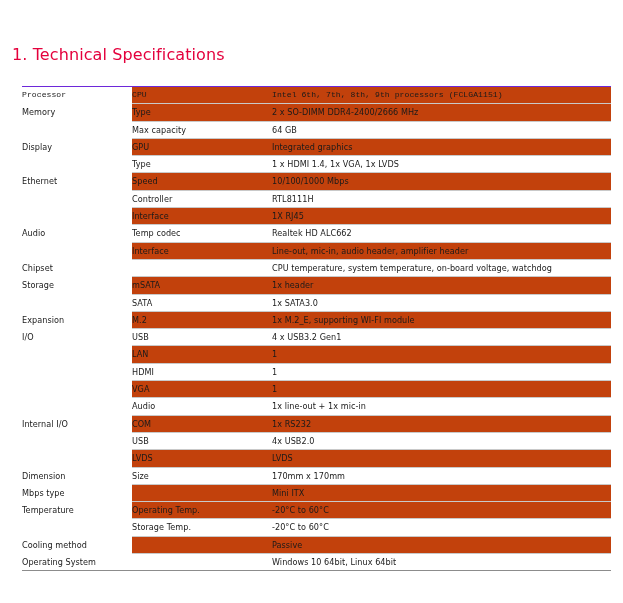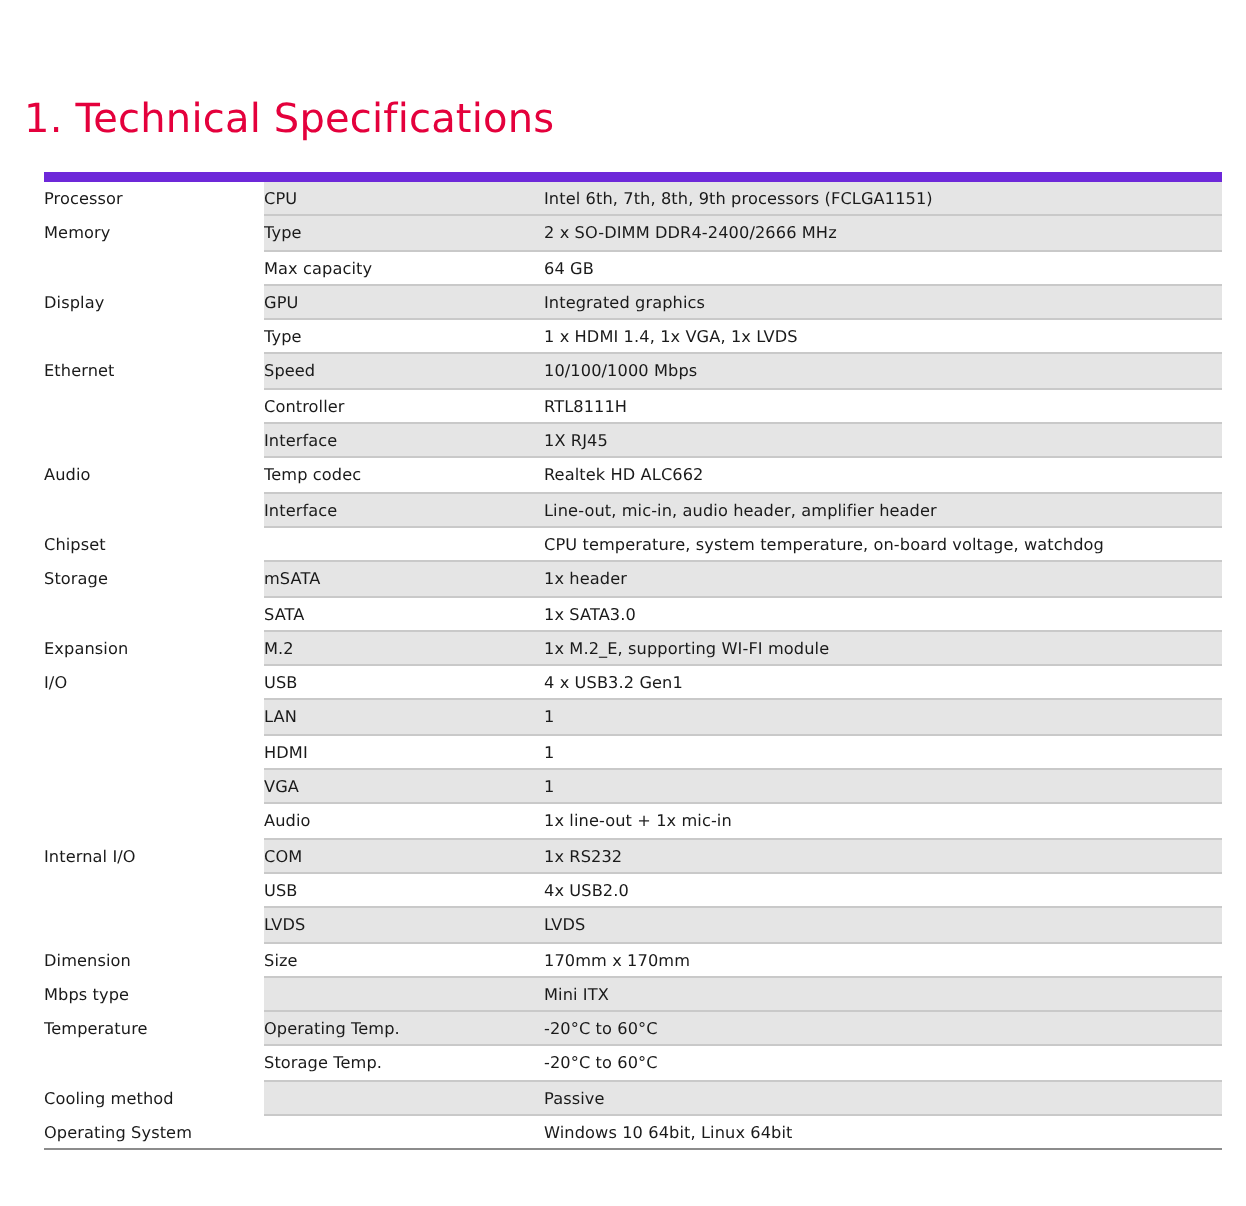--- a/index.html
+++ b/index.html
@@ -14,21 +14,21 @@
     color: #1a1a1a;
     overflow: hidden;
     position: relative;
   }
 
   
   #doc-title {
     position: absolute;
     left: 12px;
     top: 34px;
-    font-size: 20px;
+    font-size: 16px;
     font-weight: 400;
     letter-spacing: 0.1px;
     color: #e4003c;
     white-space: nowrap;
   }
 
   
   #spec-table {
     position: absolute;
     left: 22px;
@@ -65,33 +65,34 @@
     letter-spacing: 0.05px;
   }
   td.val {
     padding-left: 23px;
     letter-spacing: 0.05px;
   }
 
   
   tr.shaded td.key,
   tr.shaded td.val {
-    background: #e5e5e5;
+    background: #c2410c;
     margin-left: 43px;
   }
 
   
   tr td.key,
   tr td.val {
     border-bottom: 0.6px solid #c9c9c9;
   }
 
   
   #spec-table tr.first td {
-    border-top: 5px solid #6d28d9;
+    border-top: 1px solid #6d28d9;
+    font-family: Liberation Mono, monospace;
   }
   
   #spec-table tr.last td {
     border-bottom: 1px solid #8c8c8c;
   }
   #spec-table tr.last td.key,
   #spec-table tr.last td.val {
     border-bottom: 1px solid #8c8c8c;
   }
 </style>

